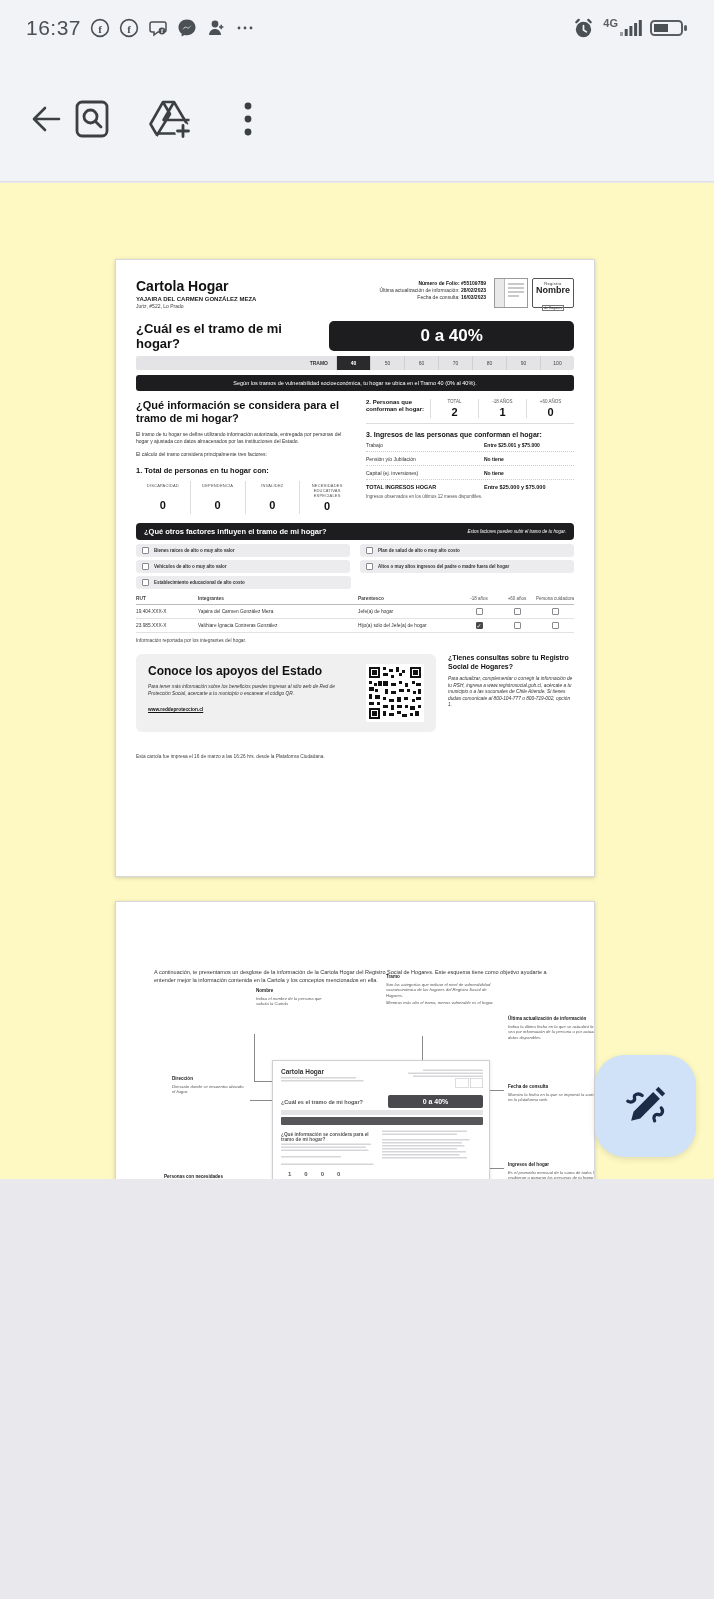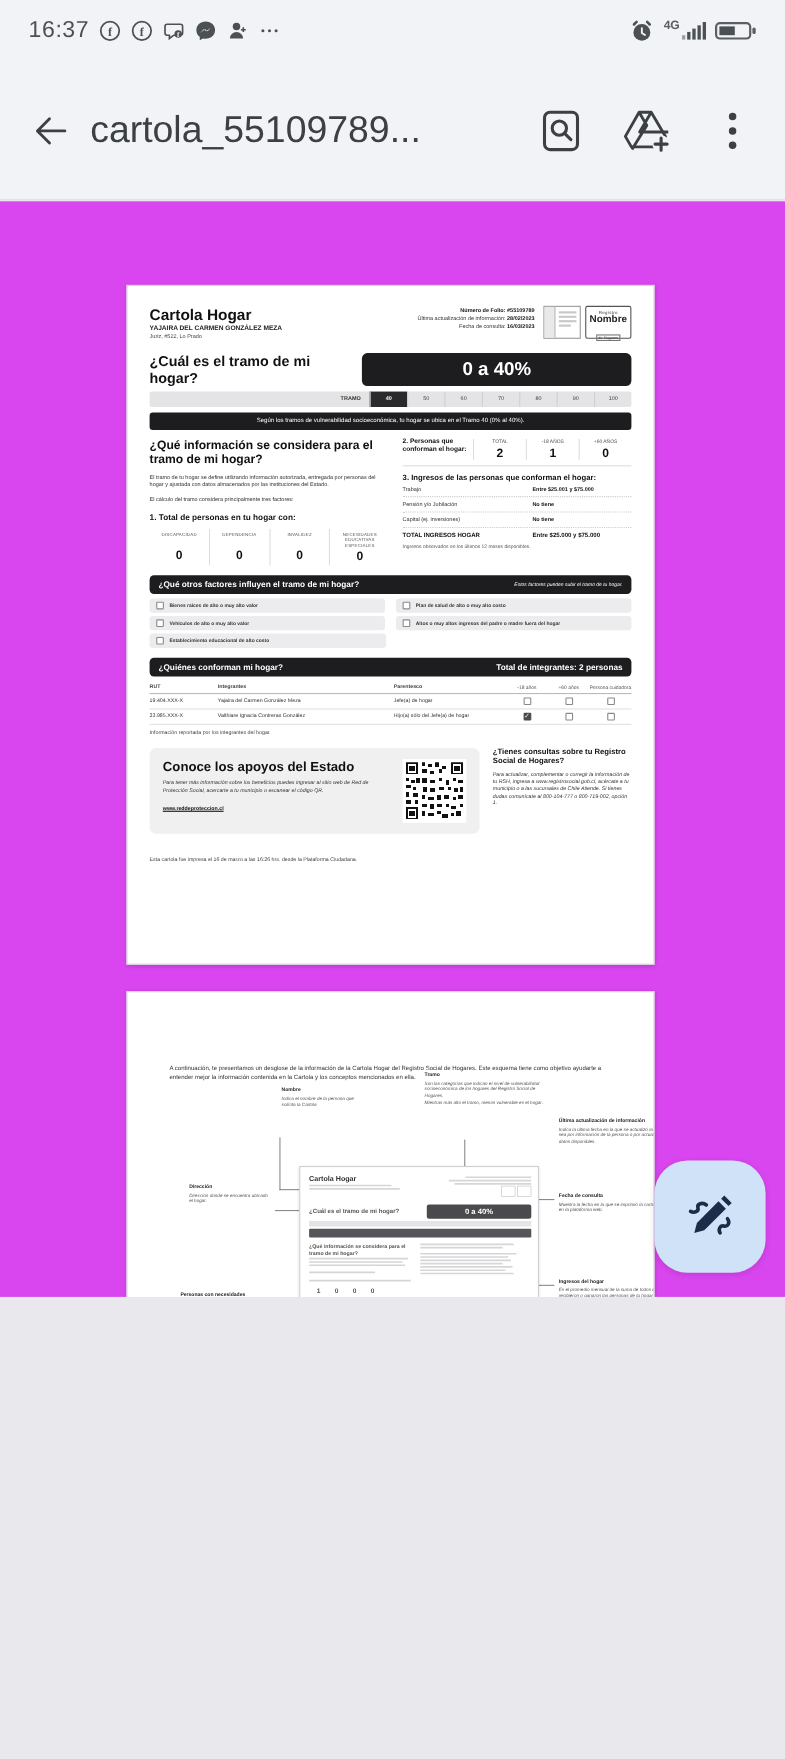--- a/index.html
+++ b/index.html
@@ -21,21 +21,21 @@
   
   .appbar { position:absolute; top:56px; left:0; right:0; height:126px; background:#f2f3f7;
     border-bottom:1px solid #dfe0e5; display:flex; align-items:center; padding:0 24px; }
   .back-btn { width:44px; height:44px; border:none; background:transparent; cursor:pointer; display:flex; align-items:center; justify-content:center; }
   .doc-title { flex:1; font-size:34px; color:#3c4043; font-weight:400; margin-left:14px;
     white-space:nowrap; overflow:hidden; }
   .appbar-actions { display:flex; align-items:center; gap:30px; }
   .icon-btn { width:48px; height:48px; border:none; background:transparent; cursor:pointer; display:flex; align-items:center; justify-content:center; }
 
   
-  .viewer { position:absolute; top:183px; left:0; right:0; bottom:0; background:#d946ef; }
+  .viewer { position:absolute; top:183px; left:0; right:0; bottom:0; background:#fef9c3; }
   .page { position:absolute; left:115px; width:480px; background:#fff;
     border:1px solid #d7d7db; box-shadow:0 1px 4px rgba(0,0,0,.18); overflow:hidden; }
   .page1 { top:76px; height:618px; padding:18px 20px; }
   .page2 { top:718px; height:566px; padding:0; }
 
   
   .p1-head { display:flex; justify-content:space-between; }
   .p1-title { font-size:14px; font-weight:700; color:#111; }
   .p1-name { font-size:6px; font-weight:700; color:#222; margin-top:2px; }
   .p1-addr { font-size:5px; color:#444; margin-top:1px; }
@@ -222,21 +222,20 @@
           </svg></span>
     </div>
   </div>
 
   <div class="appbar">
     <button class="back-btn">
       <svg width="34" height="34" viewBox="0 0 34 34">
           <path d="M16 6L5 17l11 11M5.5 17H30" stroke="#3c4043" stroke-width="2.6" fill="none" stroke-linecap="round" stroke-linejoin="round"></path>
         </svg>
     </button>
-    <h1 class="doc-title">cartola_55109789...</h1>
     <div class="appbar-actions">
       <button class="icon-btn">
         <svg width="36" height="40" viewBox="0 0 36 40">
             <rect x="3" y="3" width="30" height="34" rx="5" fill="none" stroke="#3c4043" stroke-width="2.8"></rect>
             <circle cx="16.5" cy="17.5" r="6.5" fill="none" stroke="#3c4043" stroke-width="2.8"></circle>
             <path d="M21.5 22.5l5.5 5.5" stroke="#3c4043" stroke-width="2.8" stroke-linecap="round"></path>
           </svg>
       </button>
       <button class="icon-btn">
         <svg width="42" height="40" viewBox="0 0 42 40">
@@ -395,24 +394,20 @@
         </div>
         <div class="chk-row">
           <div class="chk-item" style="flex:0 0 49%;">
               <span class="cb"></span>
               <span class="lb">Establecimiento educacional de alto costo</span>
             </div>
           <div class="chk-item empty"></div>
         </div>
       </div>
 
-      <div class="sec-banner">
-        <span class="t">¿Quiénes conforman mi hogar?</span>
-        <span class="t">Total de integrantes: 2 personas</span>
-      </div>
       <div class="tbl">
         <div class="tbl-row head">
           <span class="c-rut">RUT</span>
           <span class="c-name">Integrantes</span>
           <span class="c-rel">Parentesco</span>
           <span class="c-chk">-18 años</span>
           <span class="c-chk">+60 años</span>
           <span class="c-chk">Persona cuidadora</span>
         </div>
         <div class="tbl-row">

